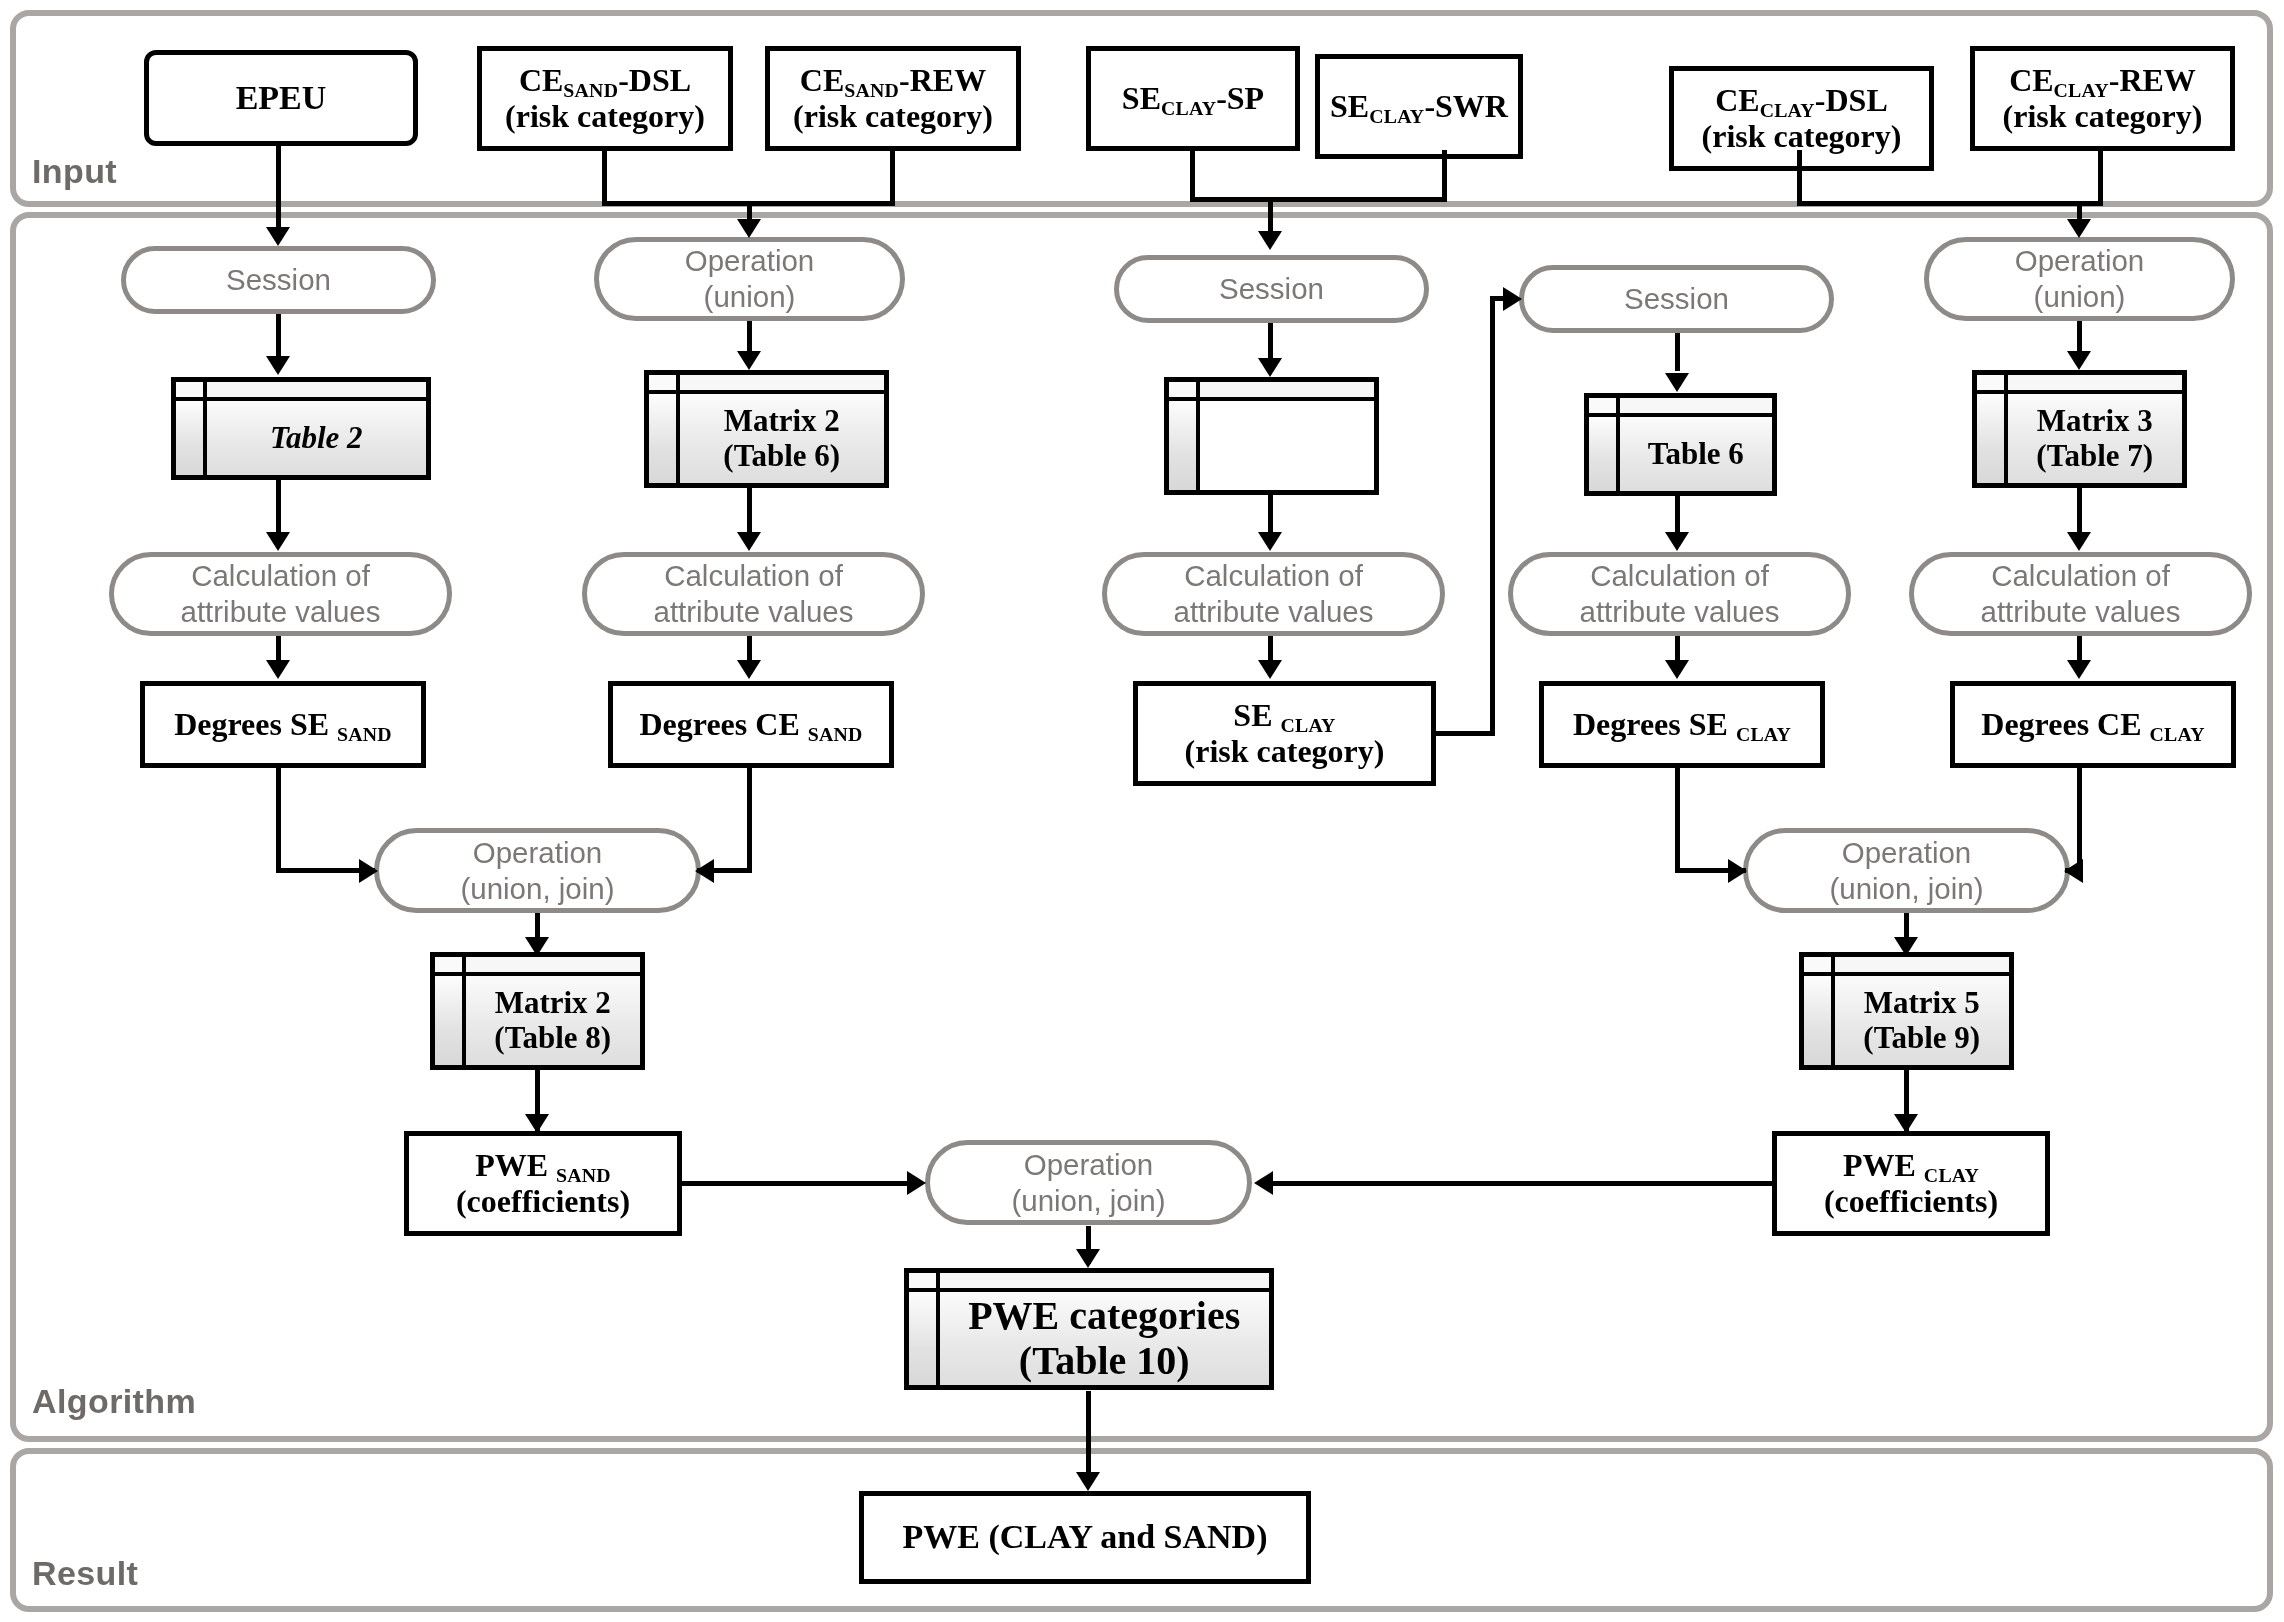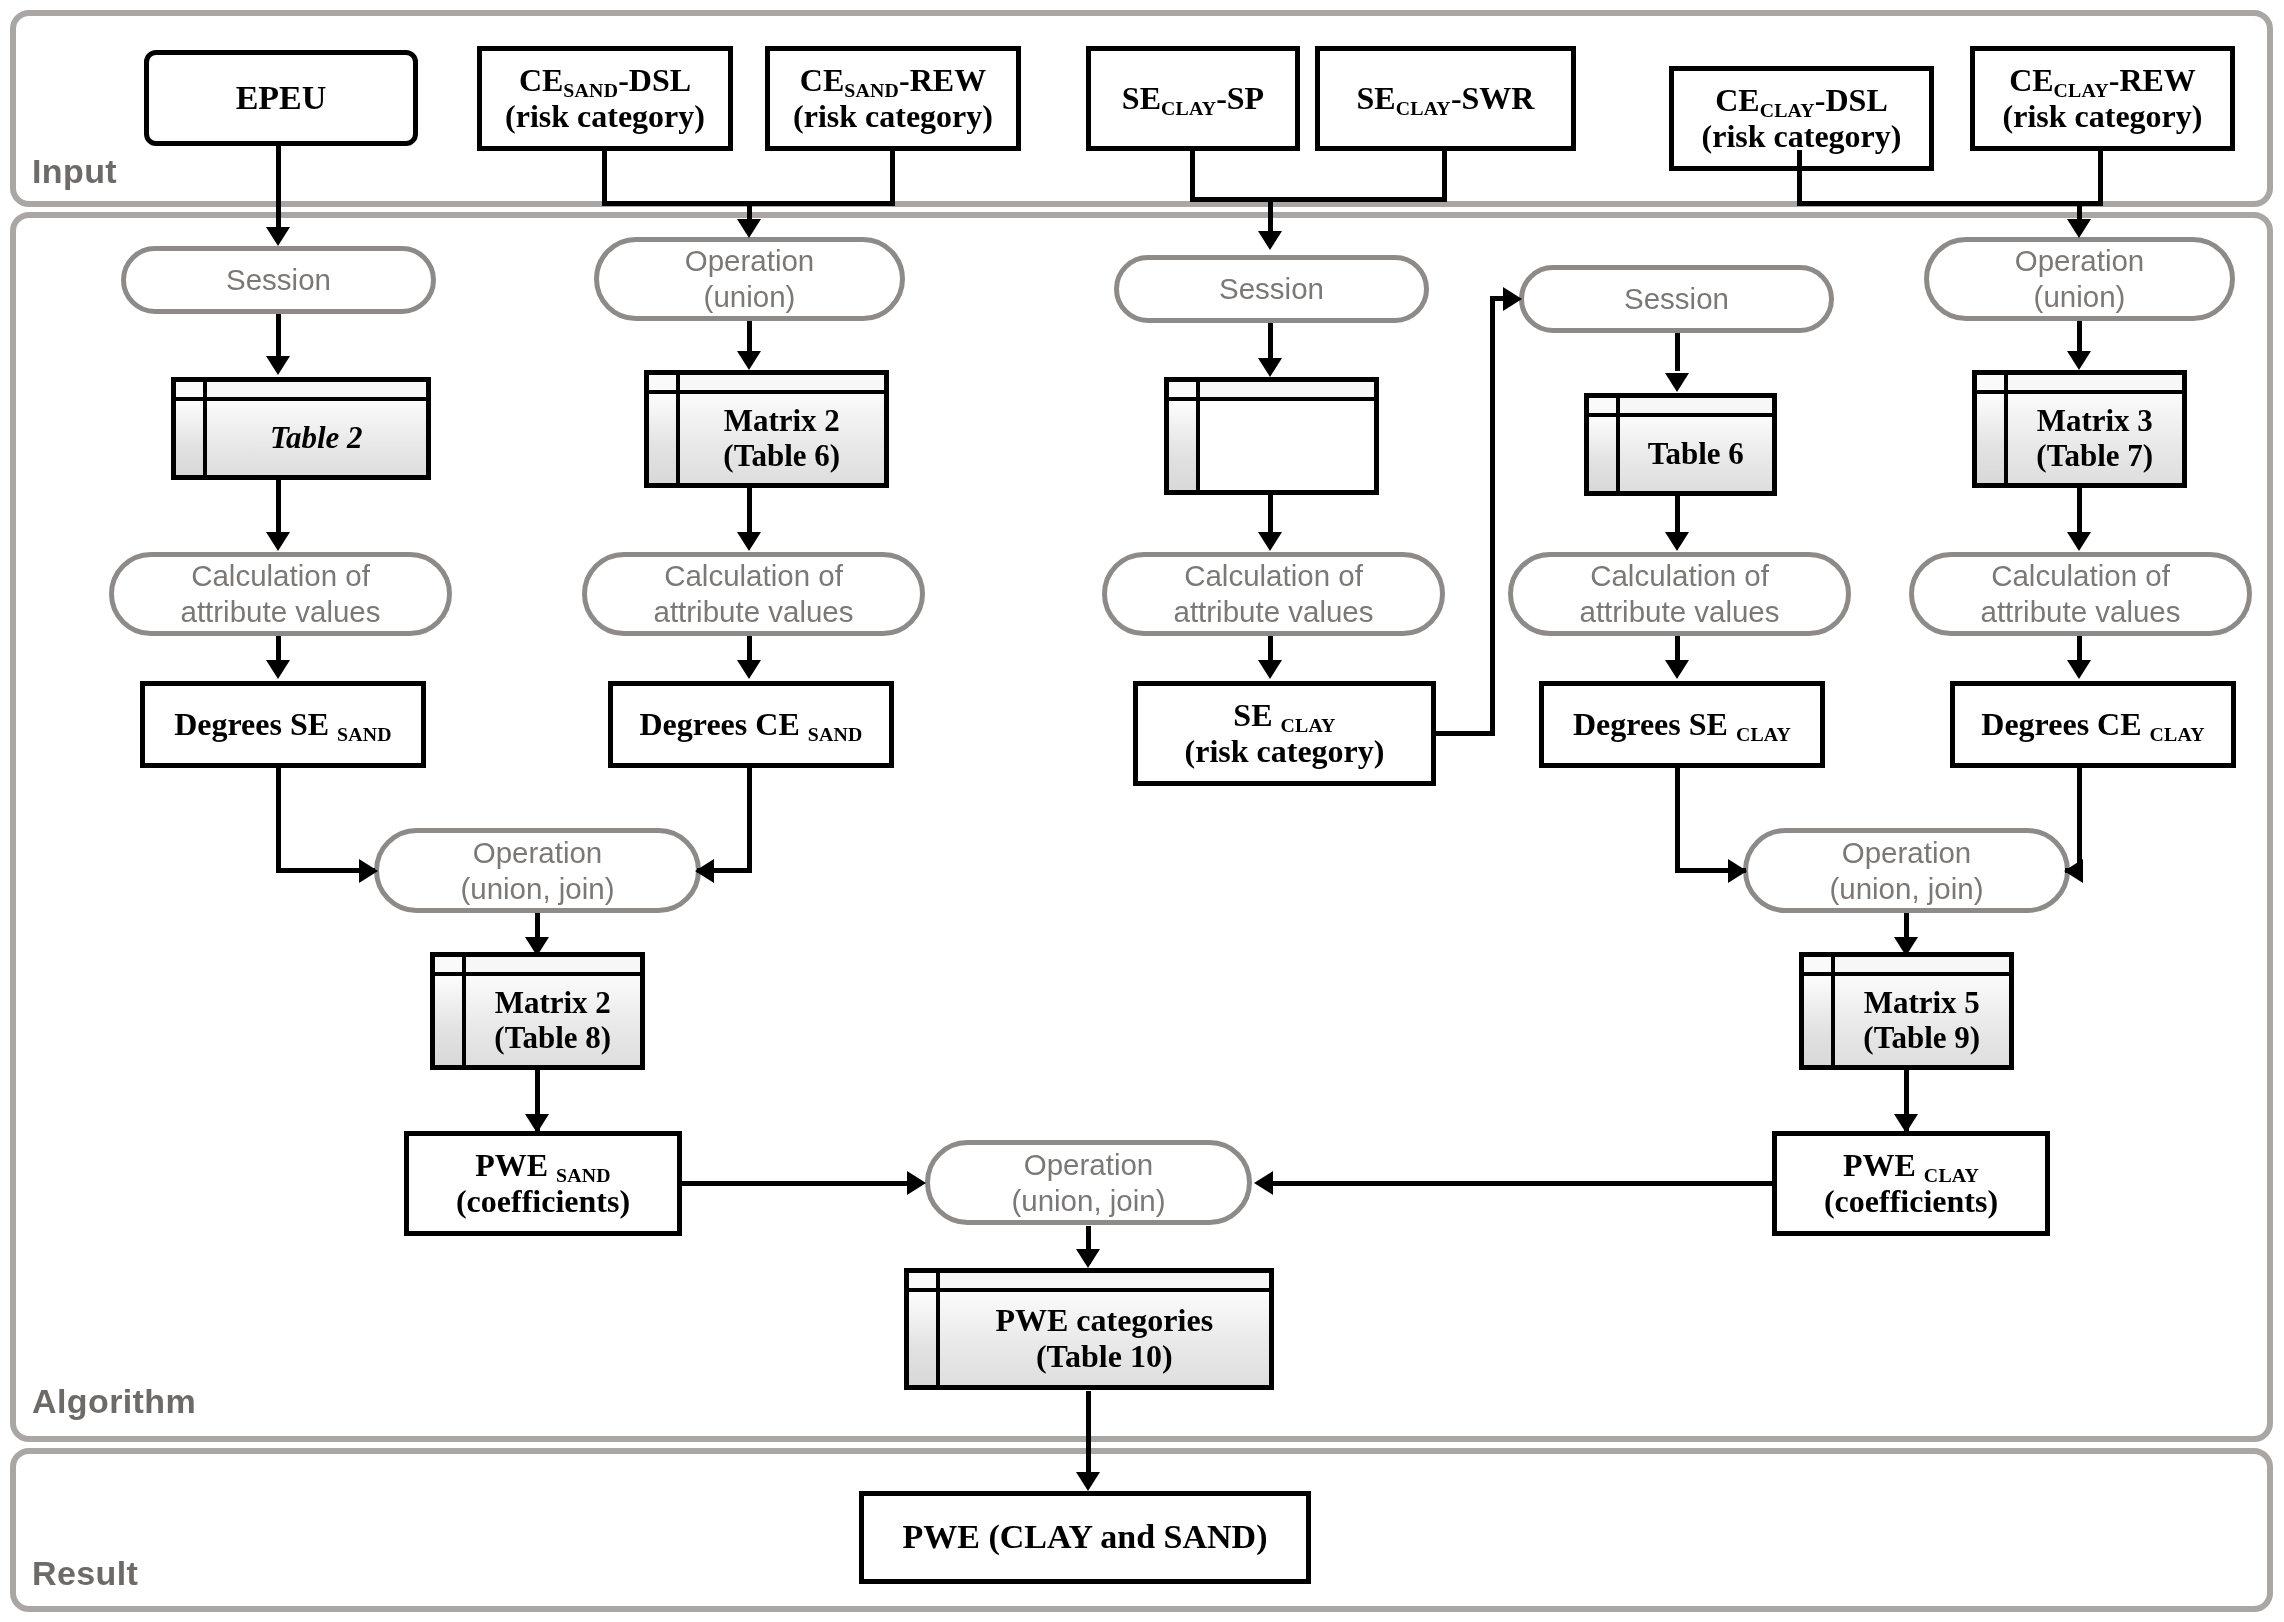--- a/index.html
+++ b/index.html
@@ -73,21 +73,21 @@
     <span class="t">
       <span><span>CE</span><sub>SAND</sub><span>-REW</span></span><br>
       <span>(risk category)</span>
     </span>
   </div>
 
   <div class="box" style="left:1086px;top:46px;width:214px;height:105px;font-size:32px;">
     <span class="t"><span><span>SE</span><sub>CLAY</sub><span>-SP</span></span></span>
   </div>
 
-  <div class="box" style="left:1315px;top:46px;width:261px;height:105px;font-size:32px;">
+  <div class="box" style="left:1315px;top:54px;width:208px;height:105px;font-size:32px;">
     <span class="t"><span><span>SE</span><sub>CLAY</sub><span>-SWR</span></span></span>
   </div>
 
   <div class="box" style="left:1669px;top:46px;width:265px;height:105px;font-size:32px;margin-top:20px;">
     <span class="t">
       <span><span>CE</span><sub>CLAY</sub><span>-DSL</span></span><br>
       <span>(risk category)</span>
     </span>
   </div>
 
@@ -276,21 +276,21 @@
     <span class="t">
       <span>Operation</span><br><span>(union, join)</span></span>
   </div>
 
   <div class="tbl" style="left:904px;top:1268px;width:370px;height:122px;">
     <div class="hdr">
         <div class="hc"></div>
       </div>
     <div class="bod">
         <div class="lcol"></div>
-      <div class="main" style="font-size:32px;">
+      <div class="main" style="font-size:40px;">
         <span><span>PWE categories</span><br><span>(Table 10)</span></span>
         </div>
       </div>
   </div>
 
   <div class="box" style="left:859px;top:1491px;width:452px;height:93px;font-size:34px;">
     <span class="t">PWE (CLAY and SAND)</span>
   </div>
 
   <div class="vl" style="left:276px;top:146px;height:82px;"></div>

